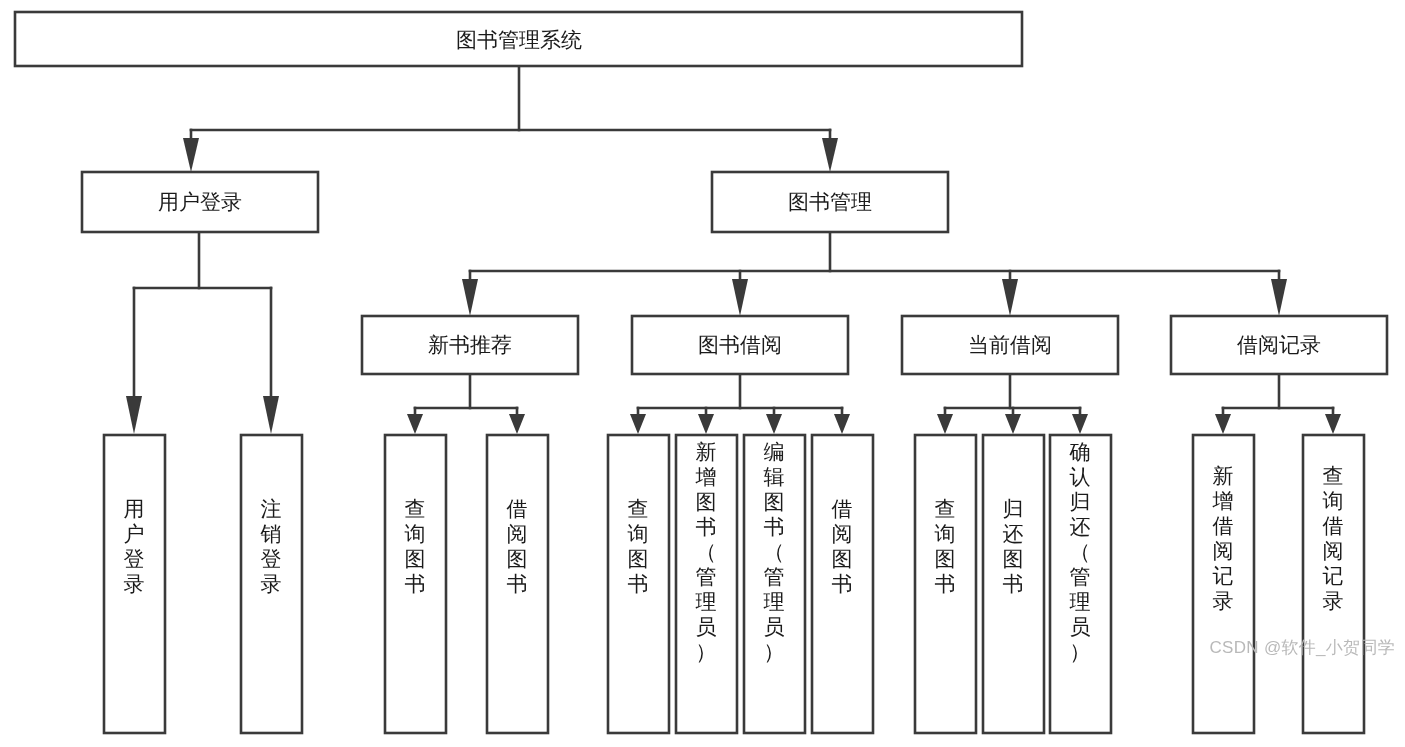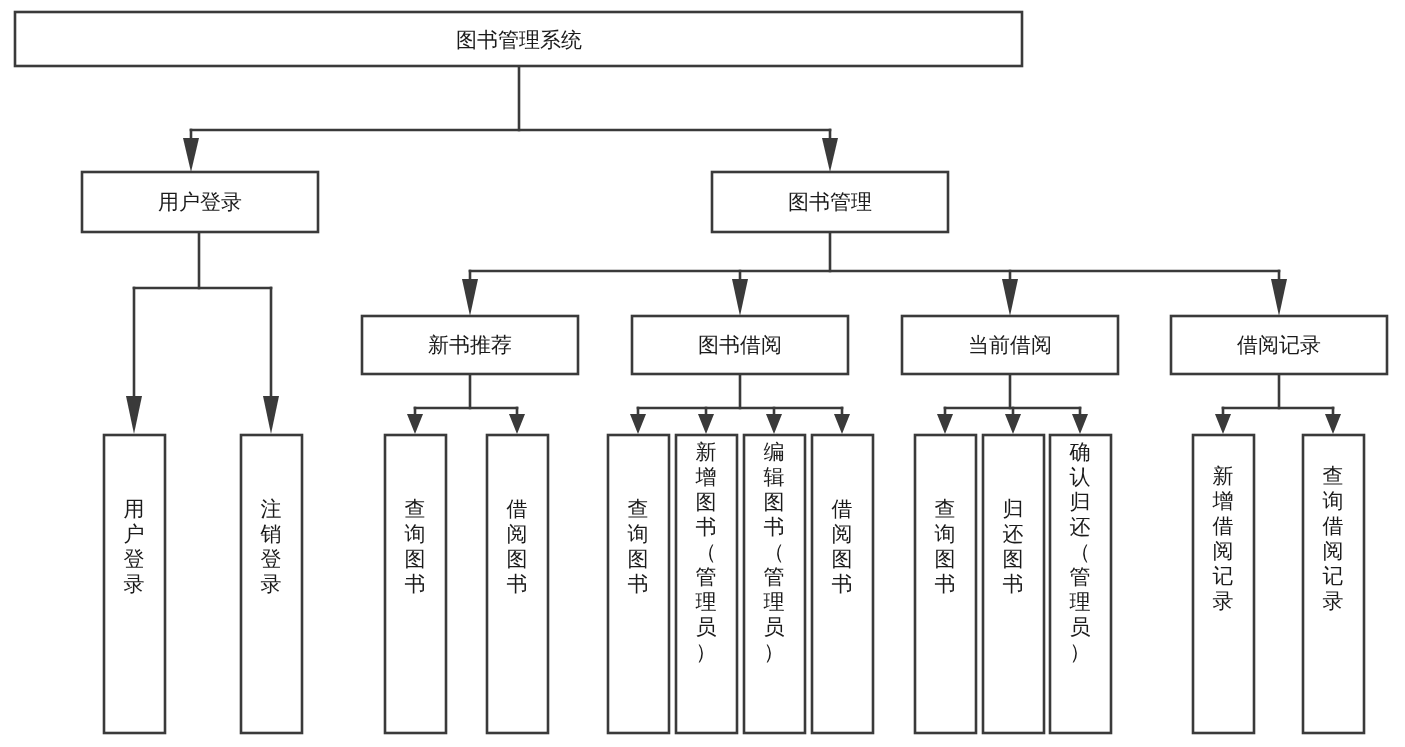--- a/index.html
+++ b/index.html
@@ -217,14 +217,15 @@
       <rect class="node-box" x="1193" y="435" width="61" height="298"></rect>
       <text class="node-label-v" x="1223" y="483"><tspan x="1223" dy="0">新</tspan><tspan x="1223" dy="25">增</tspan><tspan x="1223" dy="25">借</tspan><tspan x="1223" dy="25">阅</tspan><tspan x="1223" dy="25">记</tspan><tspan x="1223" dy="25">录</tspan></text>
     </g>
     <g>
       <rect class="node-box" x="1303" y="435" width="61" height="298"></rect>
       <text class="node-label-v" x="1333" y="483"><tspan x="1333" dy="0">查</tspan><tspan x="1333" dy="25">询</tspan><tspan x="1333" dy="25">借</tspan><tspan x="1333" dy="25">阅</tspan><tspan x="1333" dy="25">记</tspan><tspan x="1333" dy="25">录</tspan></text>
     </g>
 
   </svg>
 
+  <div class="watermark">CSDN @软件_小贺同学</div>
 
 </div>
 
 </body></html>

